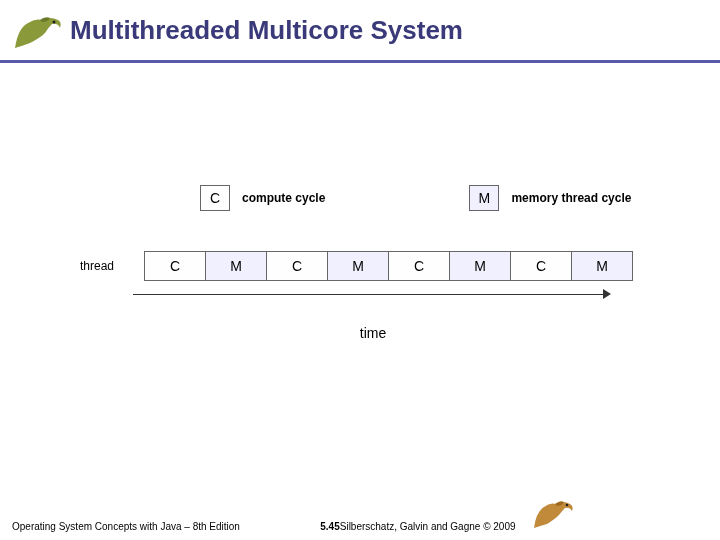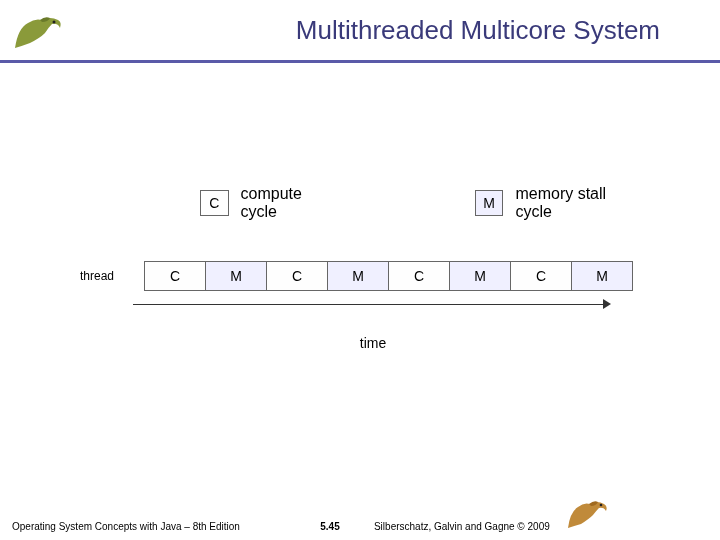--- a/index.html
+++ b/index.html
@@ -17,23 +17,23 @@
     align-items: center;
     padding: 0 10px;
     height: 60px;
   }
   .dino-left {
     width: 60px;
     height: 45px;
   }
   .title {
     flex: 1;
-    text-align: right;
+    text-align: left;
     font-size: 26px;
-    font-weight: normal;
+    font-weight: bold;
     color: #3a3a7a;
     padding-right: 50px;
   }
   .hr-line {
     height: 3px;
     background: #5a5aa8;
     margin: 0;
   }
   .diagram {
     position: absolute;
@@ -54,21 +54,21 @@
     height: 24px;
     border: 1px solid #666;
     display: flex;
     align-items: center;
     justify-content: center;
     font-size: 14px;
     background: #fff;
   }
   .legend-box.c-box { background: #fefefe; }
   .legend-box.m-box { background: #f0f0ff; }
-  .legend-text { font-size: 16px; }
+  .legend-text { font-size: 12px; font-weight: bold; }
   .legend-gap { width: 120px; }
   .timeline-row {
     display: flex;
     align-items: center;
   }
   .thread-label {
     width: 45px;
     font-size: 12px;
     margin-right: 20px;
   }
@@ -122,21 +122,21 @@
     left: 0;
     width: 660px;
     display: flex;
     align-items: flex-end;
     font-size: 10px;
     padding: 0 12px;
     box-sizing: border-box;
   }
   .footer-left { flex: 1; }
   .footer-center { flex: 0 0 auto; font-weight: bold; }
-  .footer-right { flex: 1; text-align: right; display: flex; align-items: flex-end; justify-content: center; gap: 14px; }
+  .footer-right { flex: 1; text-align: right; display: flex; align-items: flex-end; justify-content: flex-start; gap: 14px; }
   .dino-right { width: 50px; height: 38px; }
 </style>
 </head>
 <body>
 
 <div class="header">
   <svg class="dino-left" viewBox="0 0 60 45">
     <path d="M5 40 Q8 20 18 15 Q25 10 32 12 Q40 8 48 12 Q52 14 50 20 Q48 15 42 16 Q38 20 35 25 Q30 30 20 35 Q12 38 5 40 Z" fill="#8a9a3a"></path>
     <path d="M30 12 Q35 8 40 10 Q38 14 32 14 Z" fill="#6a7a2a"></path>
     <circle cx="44" cy="14" r="1.5" fill="#222"></circle>
@@ -144,21 +144,21 @@
   <div class="title">Multithreaded Multicore System</div>
 </div>
 <div class="hr-line"></div>
 
 <div class="diagram">
   <div class="legend">
     <div class="legend-box c-box">C</div>
     <span class="legend-text">compute cycle</span>
     <span class="legend-gap"></span>
     <div class="legend-box m-box">M</div>
-    <span class="legend-text">memory stall cycle</span>
+    <span class="legend-text">memory thread cycle</span>
   </div>
 
   <div class="timeline-row">
     <div class="thread-label">thread</div>
     <div class="cell">C</div>
     <div class="cell m-cell">M</div>
     <div class="cell">C</div>
     <div class="cell m-cell">M</div>
     <div class="cell">C</div>
     <div class="cell m-cell">M</div>

